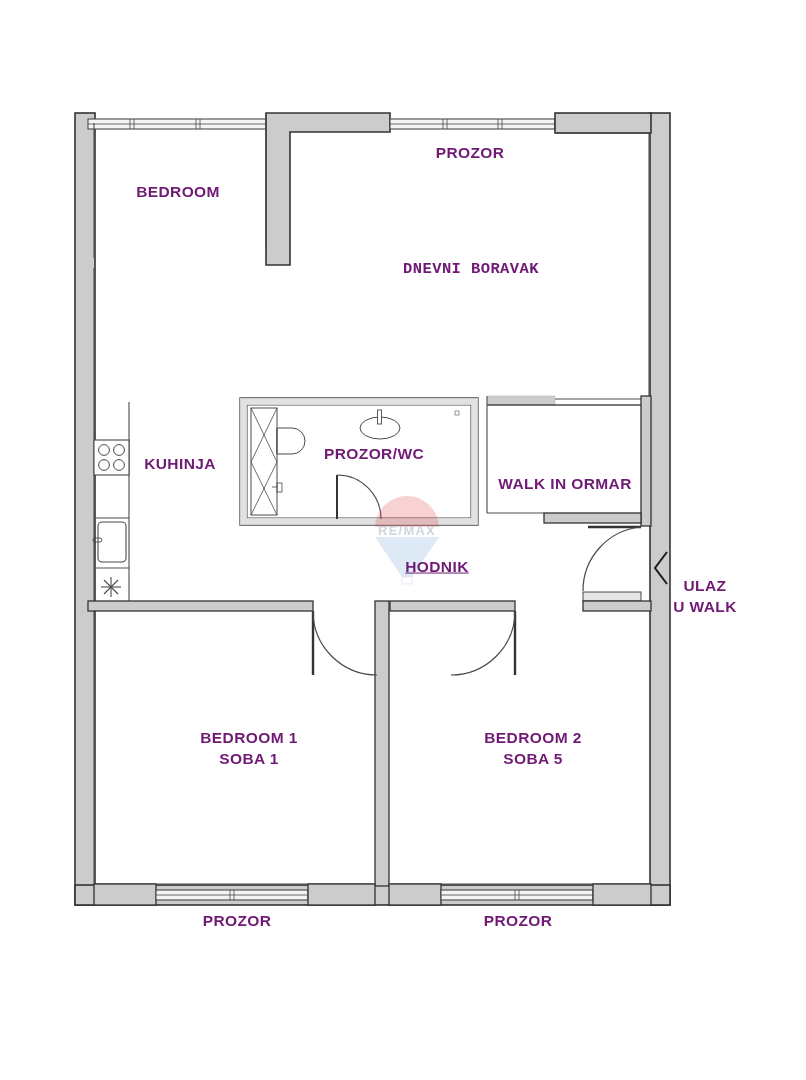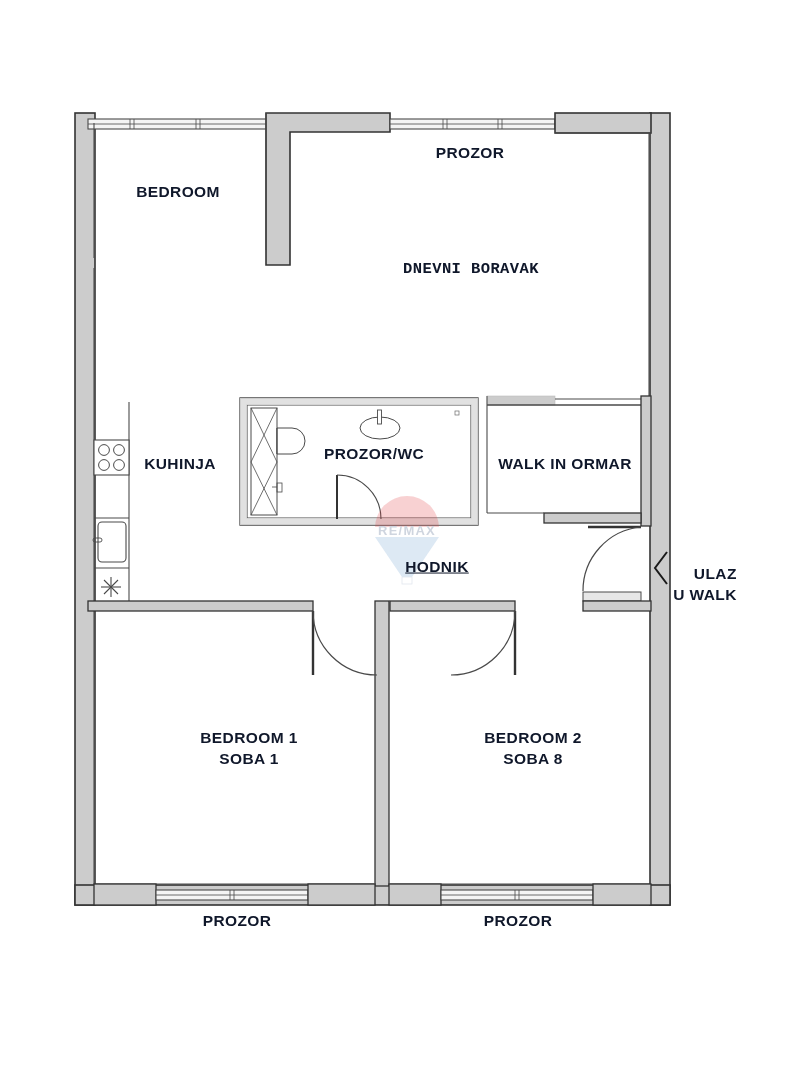--- a/index.html
+++ b/index.html
@@ -24,21 +24,21 @@
     left: 0;
     top: 0;
     width: 806px;
     height: 1080px;
   }
   .room-label {
     position: absolute;
     font-family: "Liberation Sans", sans-serif;
     font-size: 15.5px;
     font-weight: bold;
-    color: #0f172a;
+    color: #701a75;
     letter-spacing: 0.4px;
     white-space: nowrap;
     text-align: center;
     line-height: 1.35;
     pointer-events: none;
   }
   .room-label.two-line { line-height: 1.38; }
 </style>
 </head>
 <body>
@@ -226,38 +226,38 @@
   </svg>
 
   <div class="room-label" style="left:178px; top:192px; transform:translate(-50%,-50%);">BEDROOM</div>
 
   <div class="room-label" style="left:471px; top:269px; transform:translate(-50%,-50%);font-family:Liberation Mono, monospace;">DNEVNI BORAVAK</div>
 
   <div class="room-label" style="left:180px; top:464px; transform:translate(-50%,-50%);">KUHINJA</div>
 
   <div class="room-label" style="left:374px; top:454px; transform:translate(-50%,-50%);">PROZOR/WC</div>
 
-  <div class="room-label" style="left:565px; top:464px; transform:translate(-50%,-50%);">WALK IN ORMAR</div>
+  <div class="room-label" style="left:565px; top:484px; transform:translate(-50%,-50%);">WALK IN ORMAR</div>
 
   <div class="room-label" style="left:437px; top:567px; transform:translate(-50%,-50%);text-decoration:underline;">HODNIK</div>
 
   <div class="room-label two-line" style="left:249px; top:748px; transform:translate(-50%,-50%);">
     <div>BEDROOM 1</div>
     <div>SOBA 1</div>
   </div>
 
   <div class="room-label two-line" style="left:533px; top:748px; transform:translate(-50%,-50%);">
     <div>BEDROOM 2</div>
-    <div>SOBA 8</div>
+    <div>SOBA 5</div>
   </div>
 
   <div class="room-label" style="left:470px; top:153px; transform:translate(-50%,-50%);">PROZOR</div>
 
   <div class="room-label" style="left:237px; top:921px; transform:translate(-50%,-50%);">PROZOR</div>
 
   <div class="room-label" style="left:518px; top:921px; transform:translate(-50%,-50%);">PROZOR</div>
 
-  <div class="room-label two-line" style="left:705px; top:584px; transform:translate(-50%,-50%); text-align:right;">
+  <div class="room-label two-line" style="left:705px; top:596px; transform:translate(-50%,-50%); text-align:center;">
     <div>ULAZ</div>
     <div>U WALK</div>
   </div>
 
 </div>
 
 </body></html>

